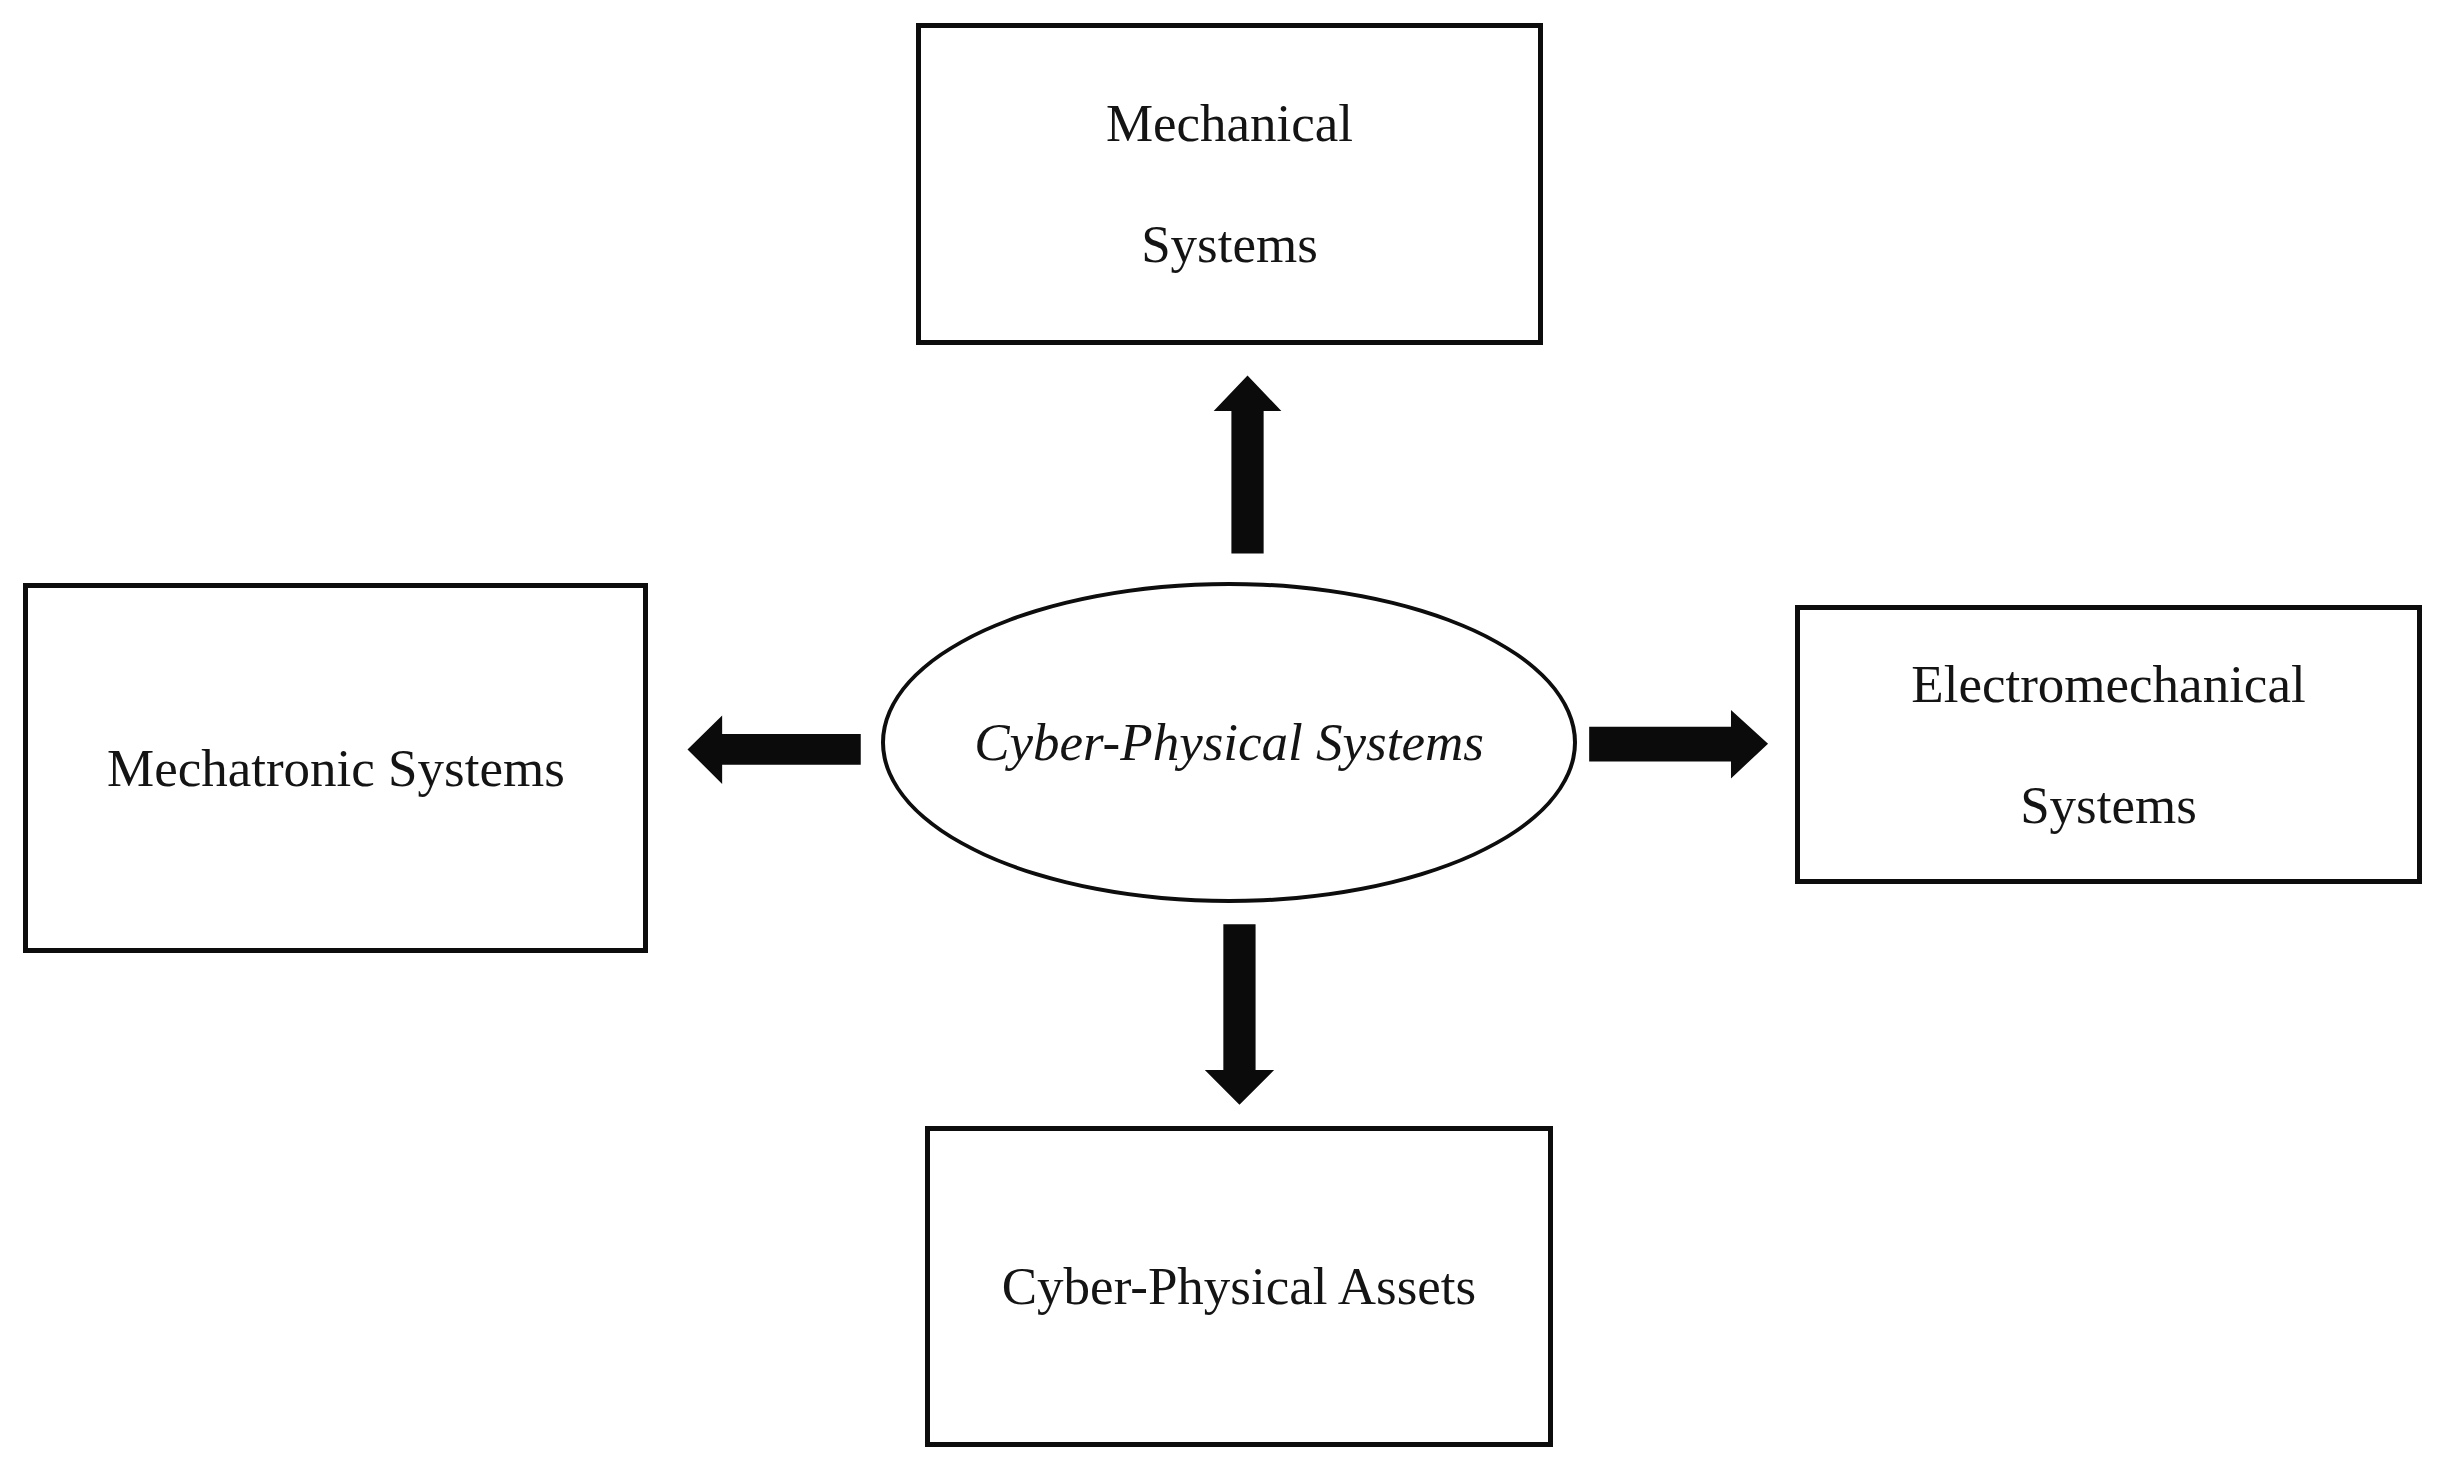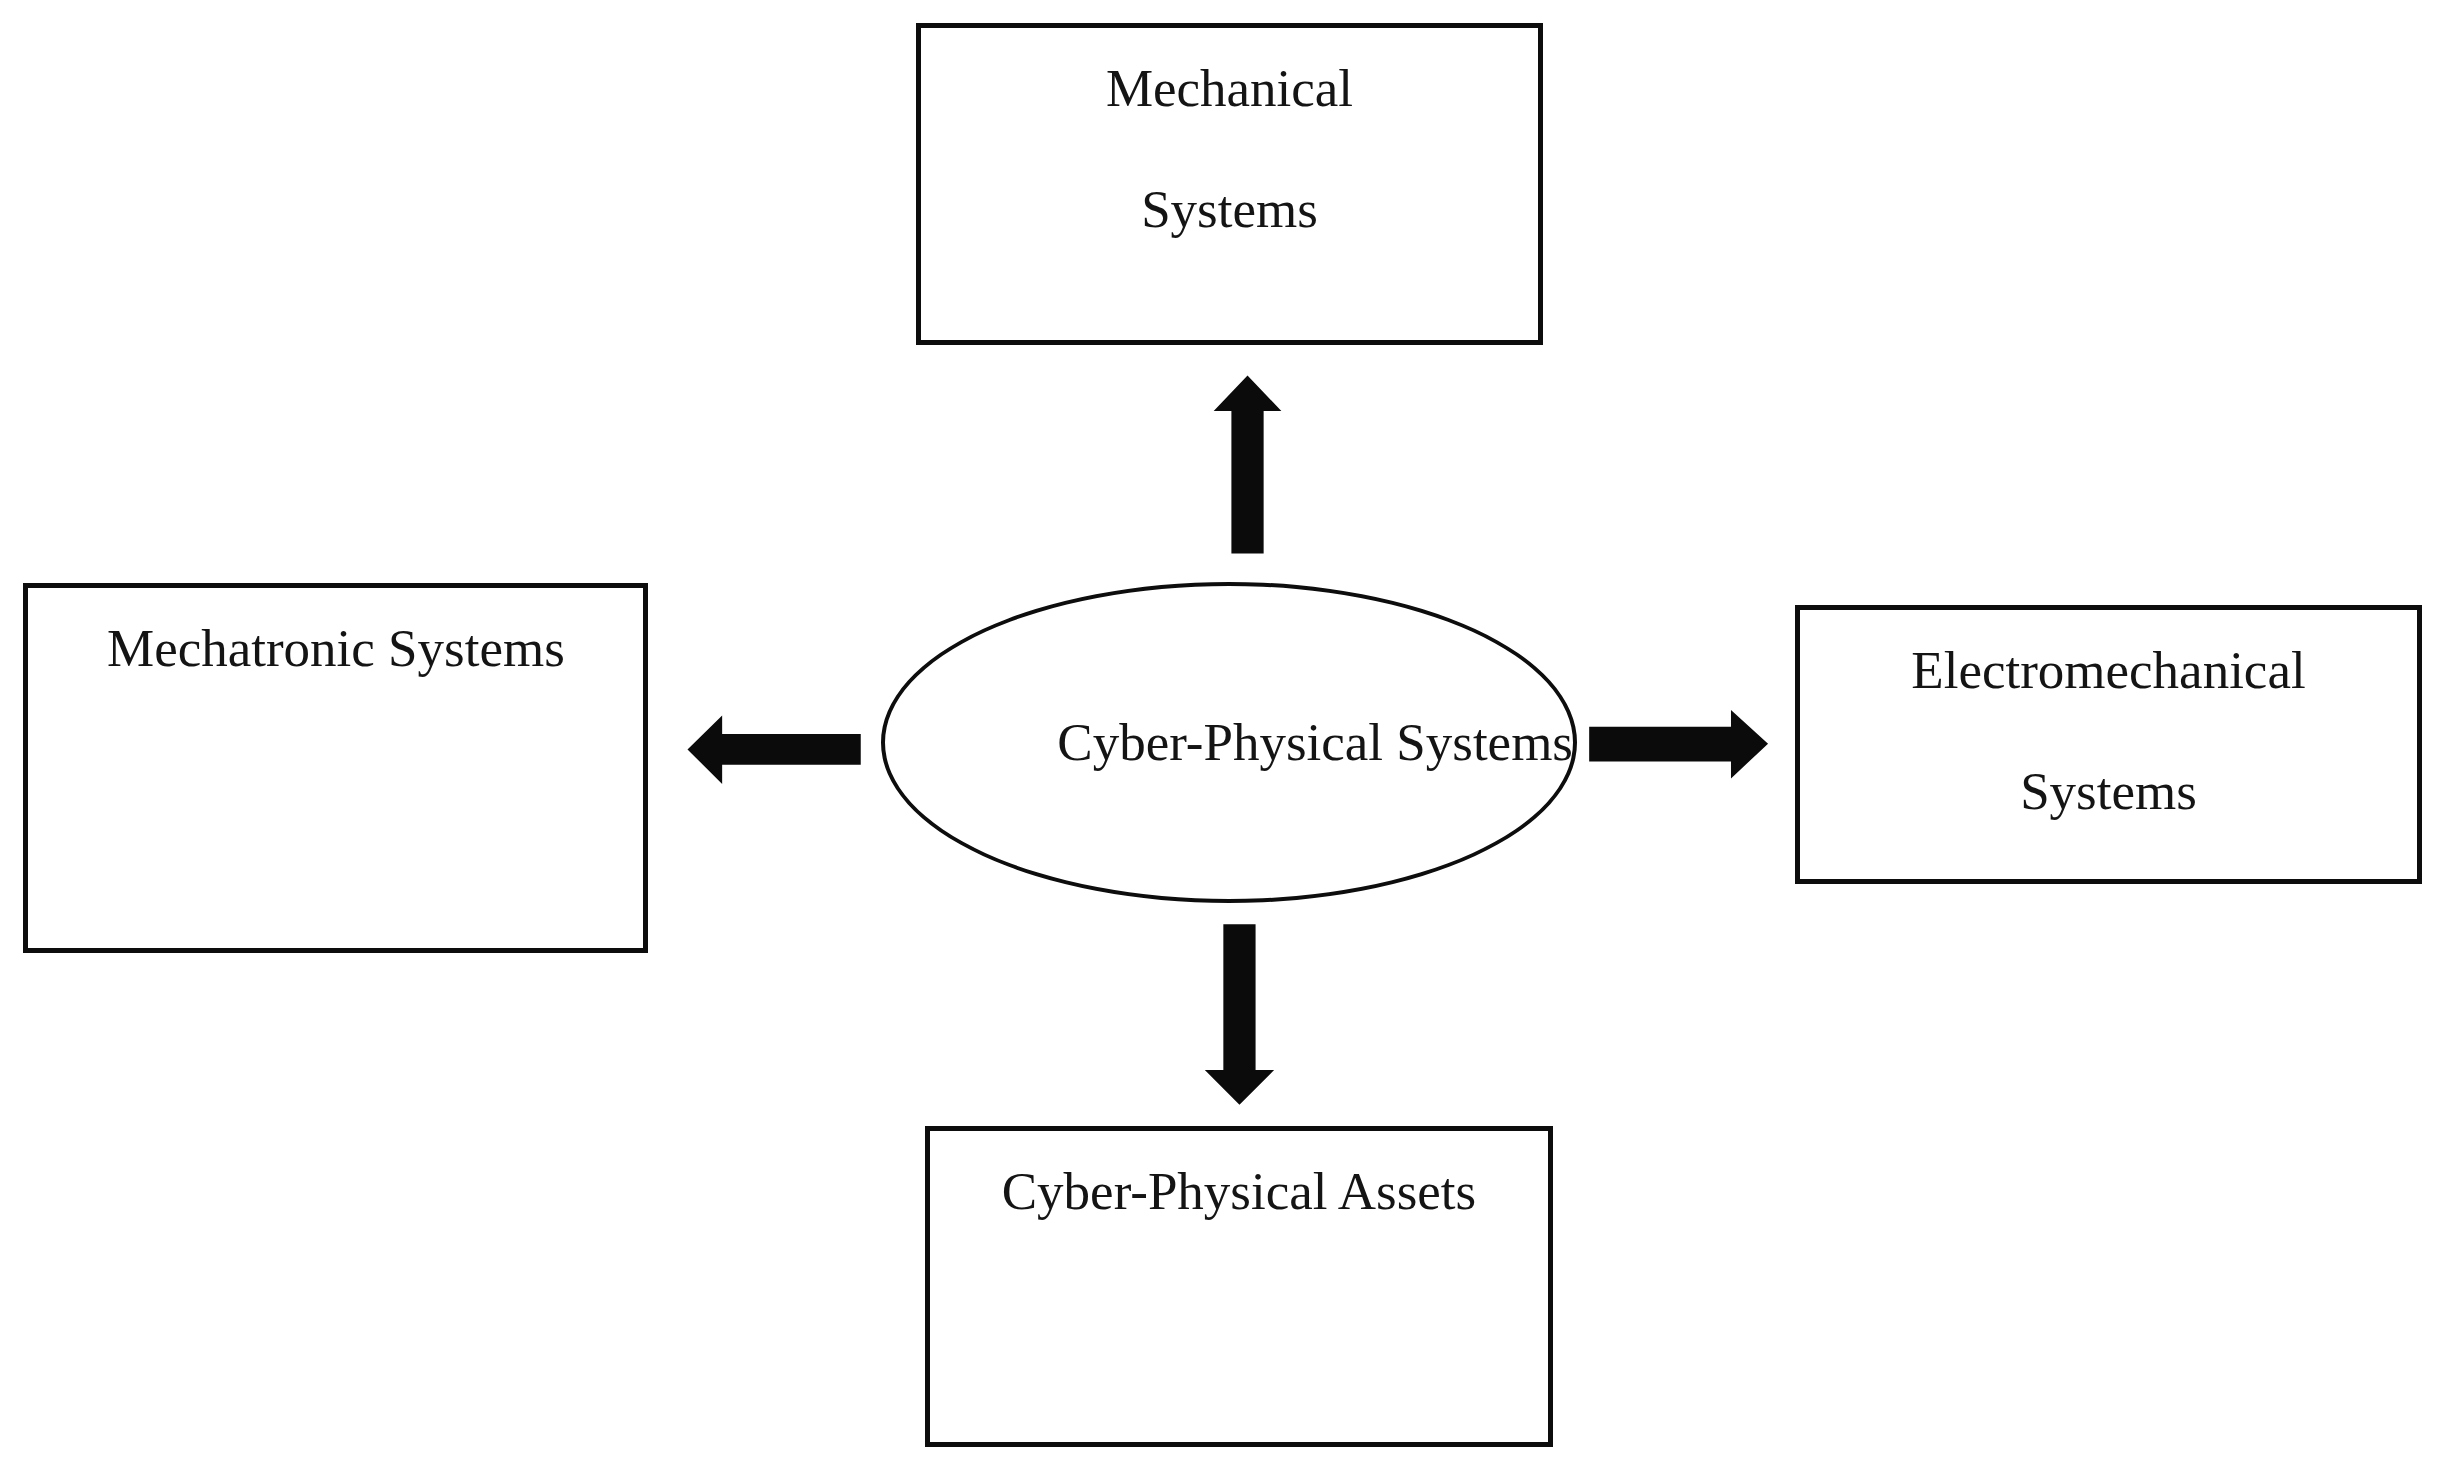--- a/index.html
+++ b/index.html
@@ -17,20 +17,21 @@
     overflow: hidden;
   }
   .node-box {
     position: absolute;
     box-sizing: border-box;
     border: 5.6px solid #0d0d0d;
     background: #ffffff;
     display: flex;
     flex-direction: column;
     align-items: center;
+    justify-content: center;
     text-align: center;
   }
   .node-label-line {
     display: block;
     font-size: 53px;
     line-height: 121px;
     white-space: nowrap;
     color: #141414;
   }
   #node-top    { left: 916px; top: 22.6px;   width: 627px; height: 322px; }
@@ -42,22 +43,23 @@
     box-sizing: border-box;
     left: 881px;
     top: 582px;
     width: 696px;
     height: 321px;
     border: 4px solid #0d0d0d;
     border-radius: 50%;
     background: #ffffff;
     display: flex;
     align-items: center;
-    justify-content: flex-end;
+    justify-content: center;
     text-align: center;
+    font-style: italic;
   }
   #arrow-layer {
     position: absolute;
     left: 0;
     top: 0;
     width: 2462px;
     height: 1477px;
     pointer-events: none;
   }
 </style>

